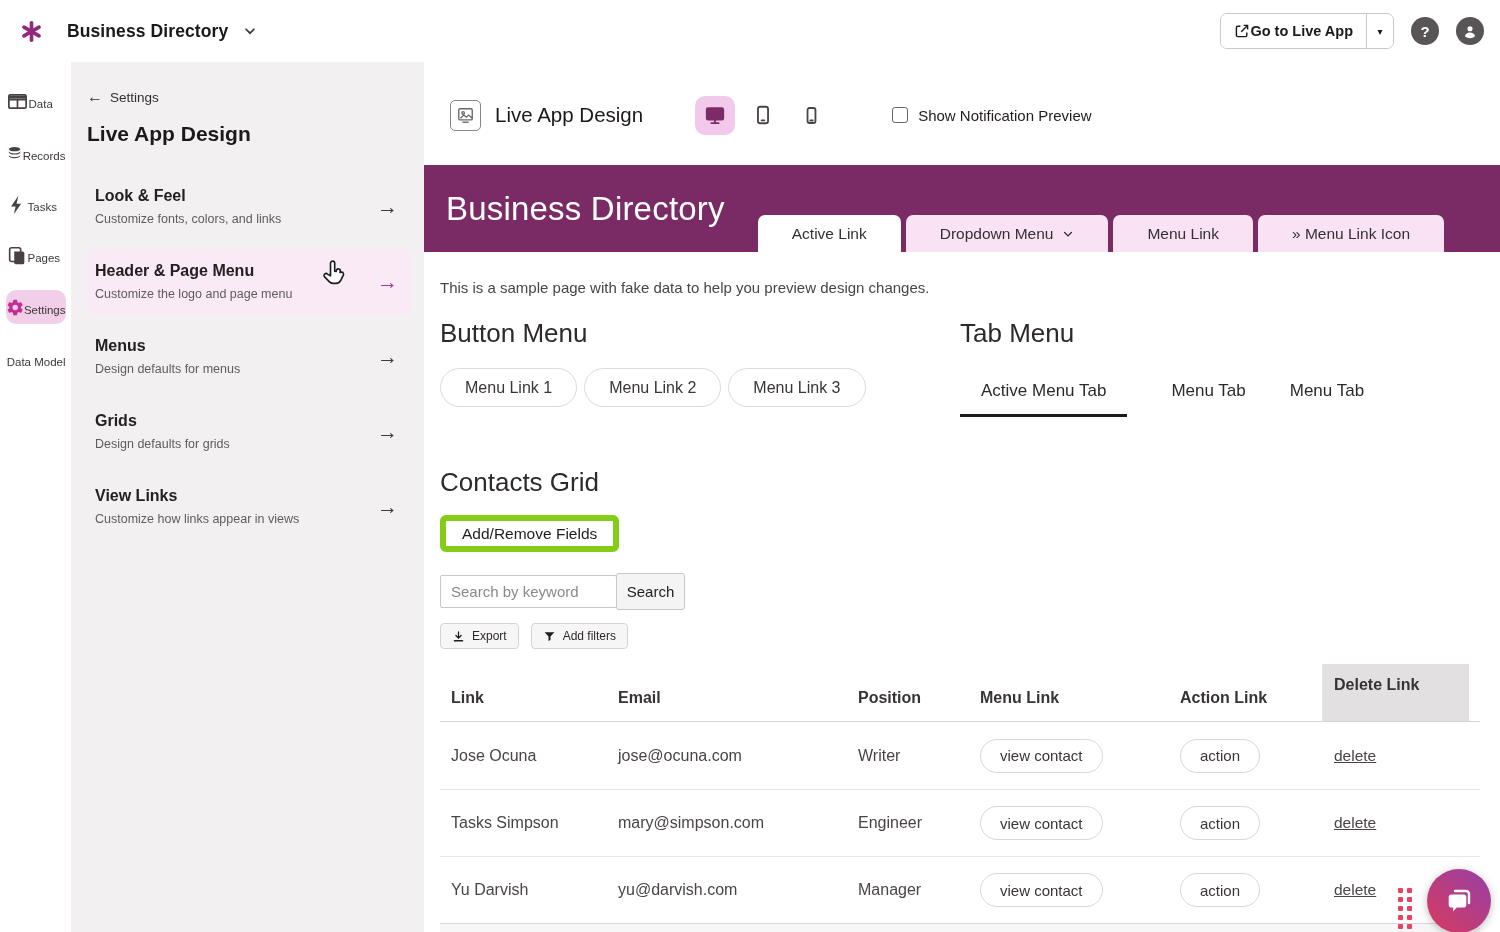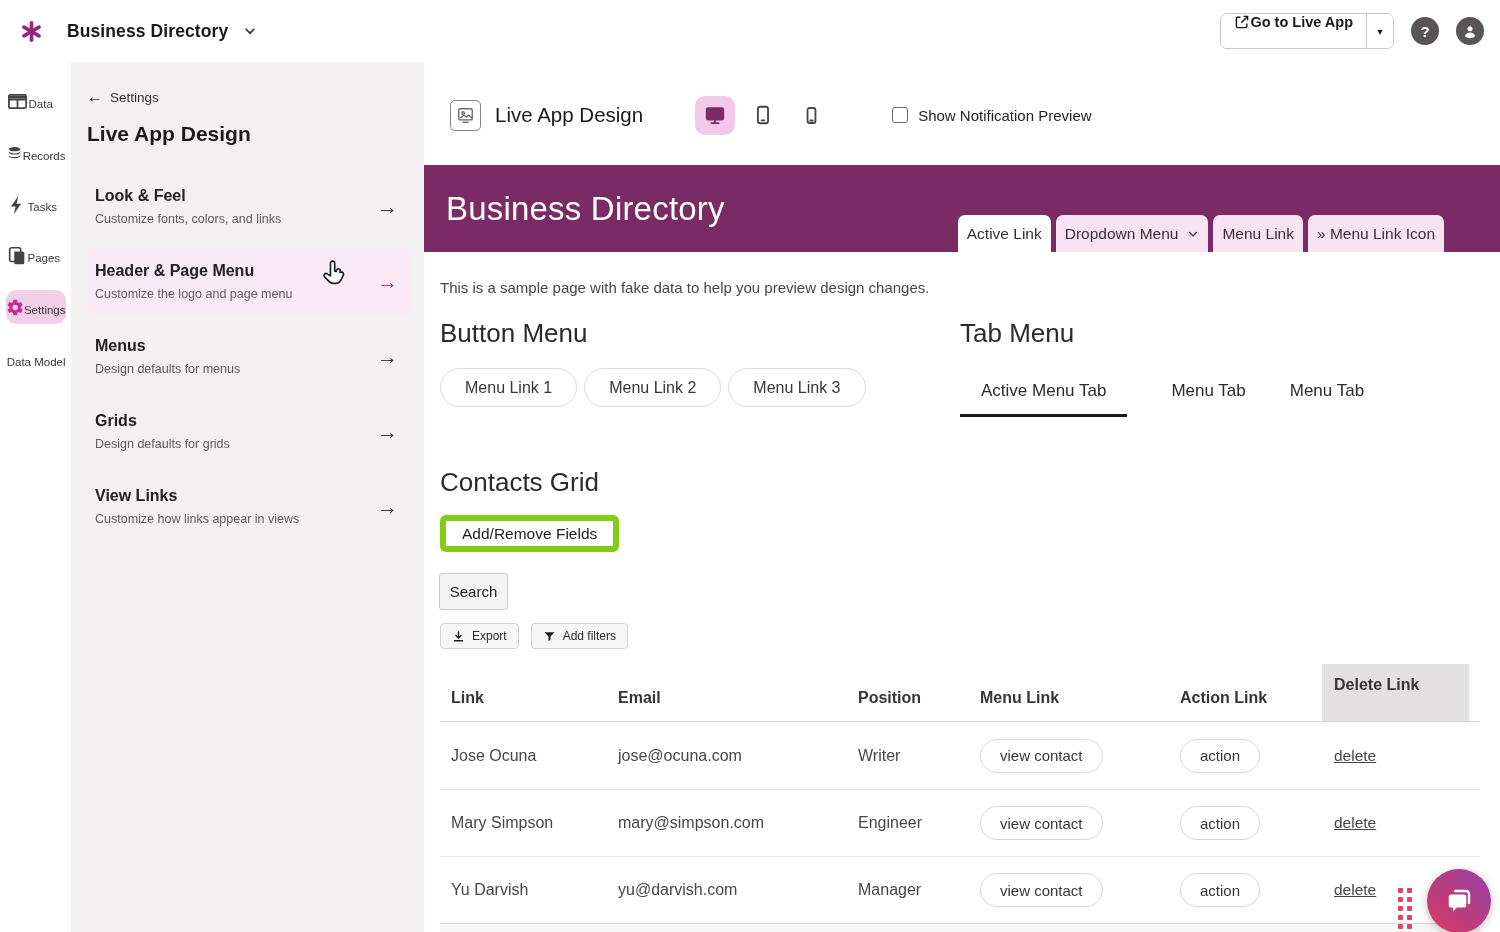--- a/index.html
+++ b/index.html
@@ -9,21 +9,21 @@
 
   
   .topbar { height:62px; display:flex; align-items:center; justify-content:space-between; padding:0 16px 0 20px; background:#fff; }
   .topbar-left { display:flex; align-items:center; }
   .logo { width:23px; height:23px; display:block; }
   .app-switcher { display:flex; align-items:center; margin-left:24px; cursor:pointer; }
   .app-name { font-size:17.5px; font-weight:700; color:#1c181a; letter-spacing:.1px; }
   .app-caret { margin-left:15px; display:flex; }
   .topbar-right { display:flex; align-items:center; }
   .split-btn { display:flex; border:1px solid #c9c7c8; border-radius:7px; height:36px; overflow:hidden; background:#fff; }
-  .split-main { display:flex; align-items:flex-start; gap:0; padding:0 13px; background:#fff; border:none; font-size:14.5px; font-weight:700; color:#1d191b; }
+  .split-main { display:flex; align-items:center; gap:0; padding:0 13px; background:#fff; border:none; font-size:14.5px; font-weight:700; color:#1d191b; }
   .split-caret { width:27px; border:none; border-left:1px solid #c9c7c8; background:#fff; display:flex; align-items:center; justify-content:center; font-size:10px; color:#1d191b; }
   .circle-btn { width:28px; height:28px; border-radius:50%; background:#595557; border:none; display:flex; align-items:center; justify-content:center; margin-left:17px; color:#fff; }
   .help-glyph { font-size:15px; font-weight:700; color:#fff; }
 
   
   .body-row { display:flex; height:870px; }
 
   
   .iconbar { width:71px; background:#fff; padding-top:22px; display:flex; flex-direction:column; align-items:center; flex-shrink:0; }
   .nav-item { width:60px; padding:6px 0 5px; margin-bottom:18px; border-radius:10px; display:flex; flex-direction:row; align-items:center; cursor:pointer; color:#474143; }
@@ -52,21 +52,21 @@
   .dev-btn.active { background:#f2c9ea; color:#7c2b68; }
   .dev-btn + .dev-btn { margin-left:8px; }
   .notif { display:flex; align-items:center; margin-left:61px; cursor:pointer; }
   .checkbox { width:16px; height:16px; border:1.5px solid #6d696b; border-radius:3px; background:#fff; }
   .notif .lbl { font-size:15px; color:#211d1f; margin-left:10px; }
 
   
   .hero { margin-top:29px; height:87px; background:#7a2a64; display:flex; padding-left:22px; }
   .hero h1 { font-size:33px; font-weight:400; color:#fff; align-self:center; letter-spacing:.2px; }
   .hero-tabs { margin-left:auto; margin-right:56px; align-self:flex-end; display:flex; gap:5px; }
-  .htab { height:37px; padding:0 9px; display:flex; align-items:center; gap:9px; font-size:15.5px; color:#353033; background:#f8e2f3; border-radius:7px 7px 0 0; cursor:pointer; white-space:nowrap; }
+  .htab { height:37px; padding:0 34px; display:flex; align-items:center; gap:9px; font-size:15.5px; color:#353033; background:#f8e2f3; border-radius:7px 7px 0 0; cursor:pointer; white-space:nowrap; }
   .htab.active { background:#fff; }
 
   
   .content { padding-left:16px; }
   .sample-text { margin-top:27px; font-size:15px; color:#4a4446; }
   .two-col { display:flex; margin-top:22px; }
   .col-left { width:520px; }
   h2.sec { font-size:26px; font-weight:400; color:#2e2a2c; }
   .pill-row { display:flex; gap:7px; margin-top:19px; }
   .pill { height:39px; padding:0 24px; background:#fff; border:1px solid #dcdadb; border-radius:20px; font-size:16px; color:#3a3537; }
@@ -325,20 +325,21 @@
             <span class="tm">Menu Tab</span>
           </div>
         </div>
       </div>
 
       <h2 class="sec grid-title">Contacts Grid</h2>
 
       <button class="btn-plain">Add/Remove Fields</button>
 
       <div class="search-row">
+        <input class="search-input" placeholder="Search by keyword" style="">
         <button class="search-btn">Search</button>
       </div>
 
       <div class="filter-row">
         <button class="mini-btn">
           <svg width="13" height="13" viewBox="0 0 20 20" fill="none" stroke="#211d1f" stroke-width="2" stroke-linecap="round">
               <path d="M10 3v9M6 8.5l4 4 4-4"></path>
               <path d="M4 16.5h12" stroke-width="2.6"></path>
             </svg>
           <span>Export</span>
@@ -365,21 +366,21 @@
         <div class="trow" style="border-top:none;">
           <div class="c-name">Jose Ocuna</div>
           <div class="c-email">jose@ocuna.com</div>
           <div class="c-pos">Writer</div>
           <div class="c-page"><button class="cell-pill">view contact</button></div>
           <div class="c-action"><button class="cell-pill">action</button></div>
           <div class="c-del"><a class="del-link">delete</a></div>
         </div>
 
         <div class="trow">
-          <div class="c-name">Mary Simpson</div>
+          <div class="c-name">Tasks Simpson</div>
           <div class="c-email">mary@simpson.com</div>
           <div class="c-pos">Engineer</div>
           <div class="c-page"><button class="cell-pill">view contact</button></div>
           <div class="c-action"><button class="cell-pill">action</button></div>
           <div class="c-del"><a class="del-link">delete</a></div>
         </div>
 
         <div class="trow">
           <div class="c-name">Yu Darvish</div>
           <div class="c-email">yu@darvish.com</div>

